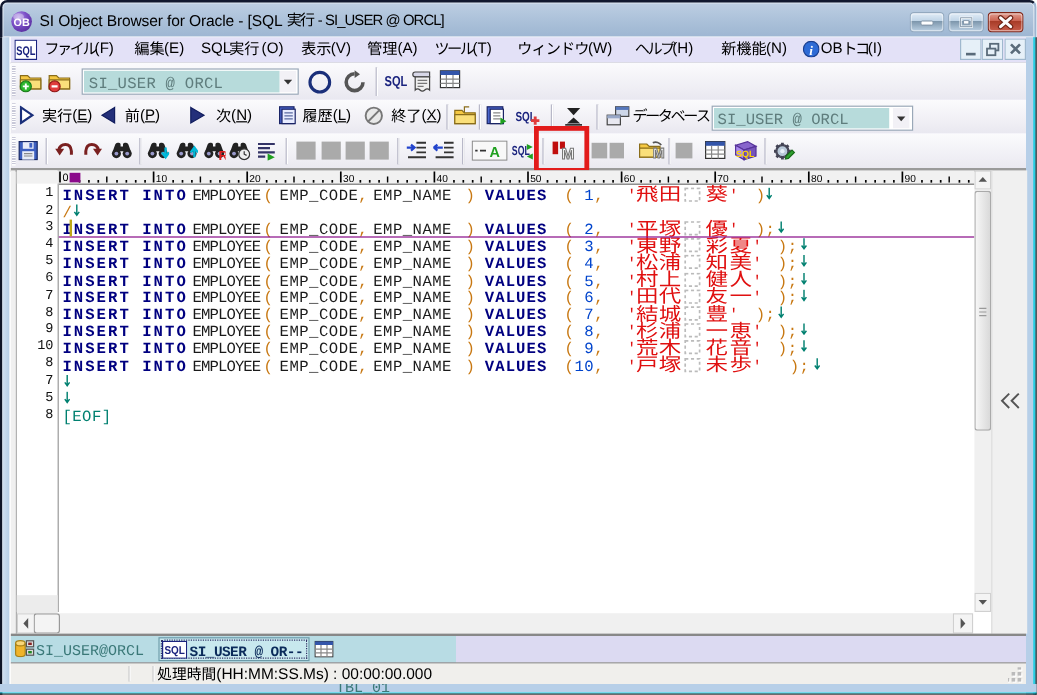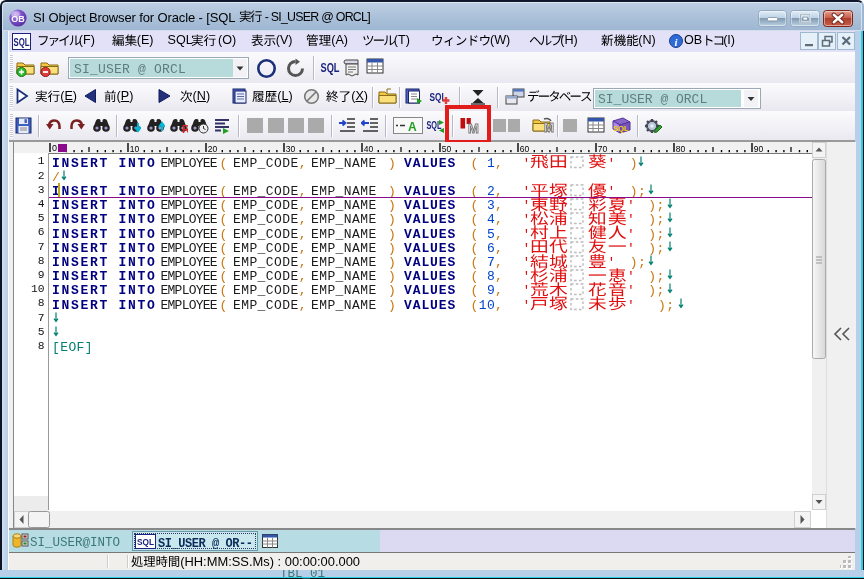--- a/index.html
+++ b/index.html
@@ -909,21 +909,21 @@
     <path d="M1 3 L1 12 A4 2.2 0 0 0 9 12 L9 3" fill="#f0b429"></path>
     <ellipse cx="5" cy="3" rx="4" ry="2.2" fill="#fad77a" stroke="#a8821a"></ellipse>
     <path d="M1 3 L1 12 A4 2.2 0 0 0 9 12 L9 3" fill="none" stroke="#a8821a"></path>
   </svg>
 <svg class="abs" style="left:21px;top:533px" width="9" height="15">
     <rect x="1" y="1" width="6" height="5" fill="#ddd" stroke="#555"></rect>
     <rect x="1" y="8" width="6" height="5" fill="#ddd" stroke="#555"></rect>
     <rect x="2.5" y="2.5" width="3" height="2" fill="#822"></rect>
     <rect x="2.5" y="9.5" width="3" height="2" fill="#282"></rect>
   </svg>
-<div style="position:absolute;left:30px;top:535px;font-size:12.5px;color:#3a7878;white-space:pre"><span class="m">SI_USER@INTO</span></div>
+<div style="position:absolute;left:30px;top:535px;font-size:12.5px;color:#3a7878;white-space:pre"><span class="m">SI_USER@ORCL</span></div>
 <div style="position:absolute;left:131.5px;top:530.5px;width:126px;height:20.5px;background:#c8e8ee;border:1px solid #6a9aa8;box-sizing:border-box"></div>
 <div style="position:absolute;left:133.5px;top:532.5px;width:122px;height:16.5px;border:1px dotted #336;box-sizing:border-box"></div>
 <svg class="abs" style="left:135px;top:534px" width="21" height="15">
     <rect x="0.5" y="0.5" width="20" height="14" fill="#fff" stroke="#1a237e"></rect>
     <text x="10.5" y="11" font-family="Liberation Sans" font-size="9.5" font-weight="bold" fill="#1a237e" text-anchor="middle" textLength="17" lengthAdjust="spacingAndGlyphs">SQL</text>
   </svg>
 <div style="position:absolute;left:158px;top:536px;font-size:12px;letter-spacing:-0.45px;color:#0a2a5a;font-weight:bold;white-space:pre"><span class="m">SI_USER @ OR--</span></div>
 <svg class="abs" style="left:262px;top:534px" width="16" height="14">
     <rect x="0.5" y="0.5" width="15" height="13" fill="#fff" stroke="#333"></rect>
     <rect x="0.5" y="0.5" width="15" height="3" fill="#3355aa"></rect>

